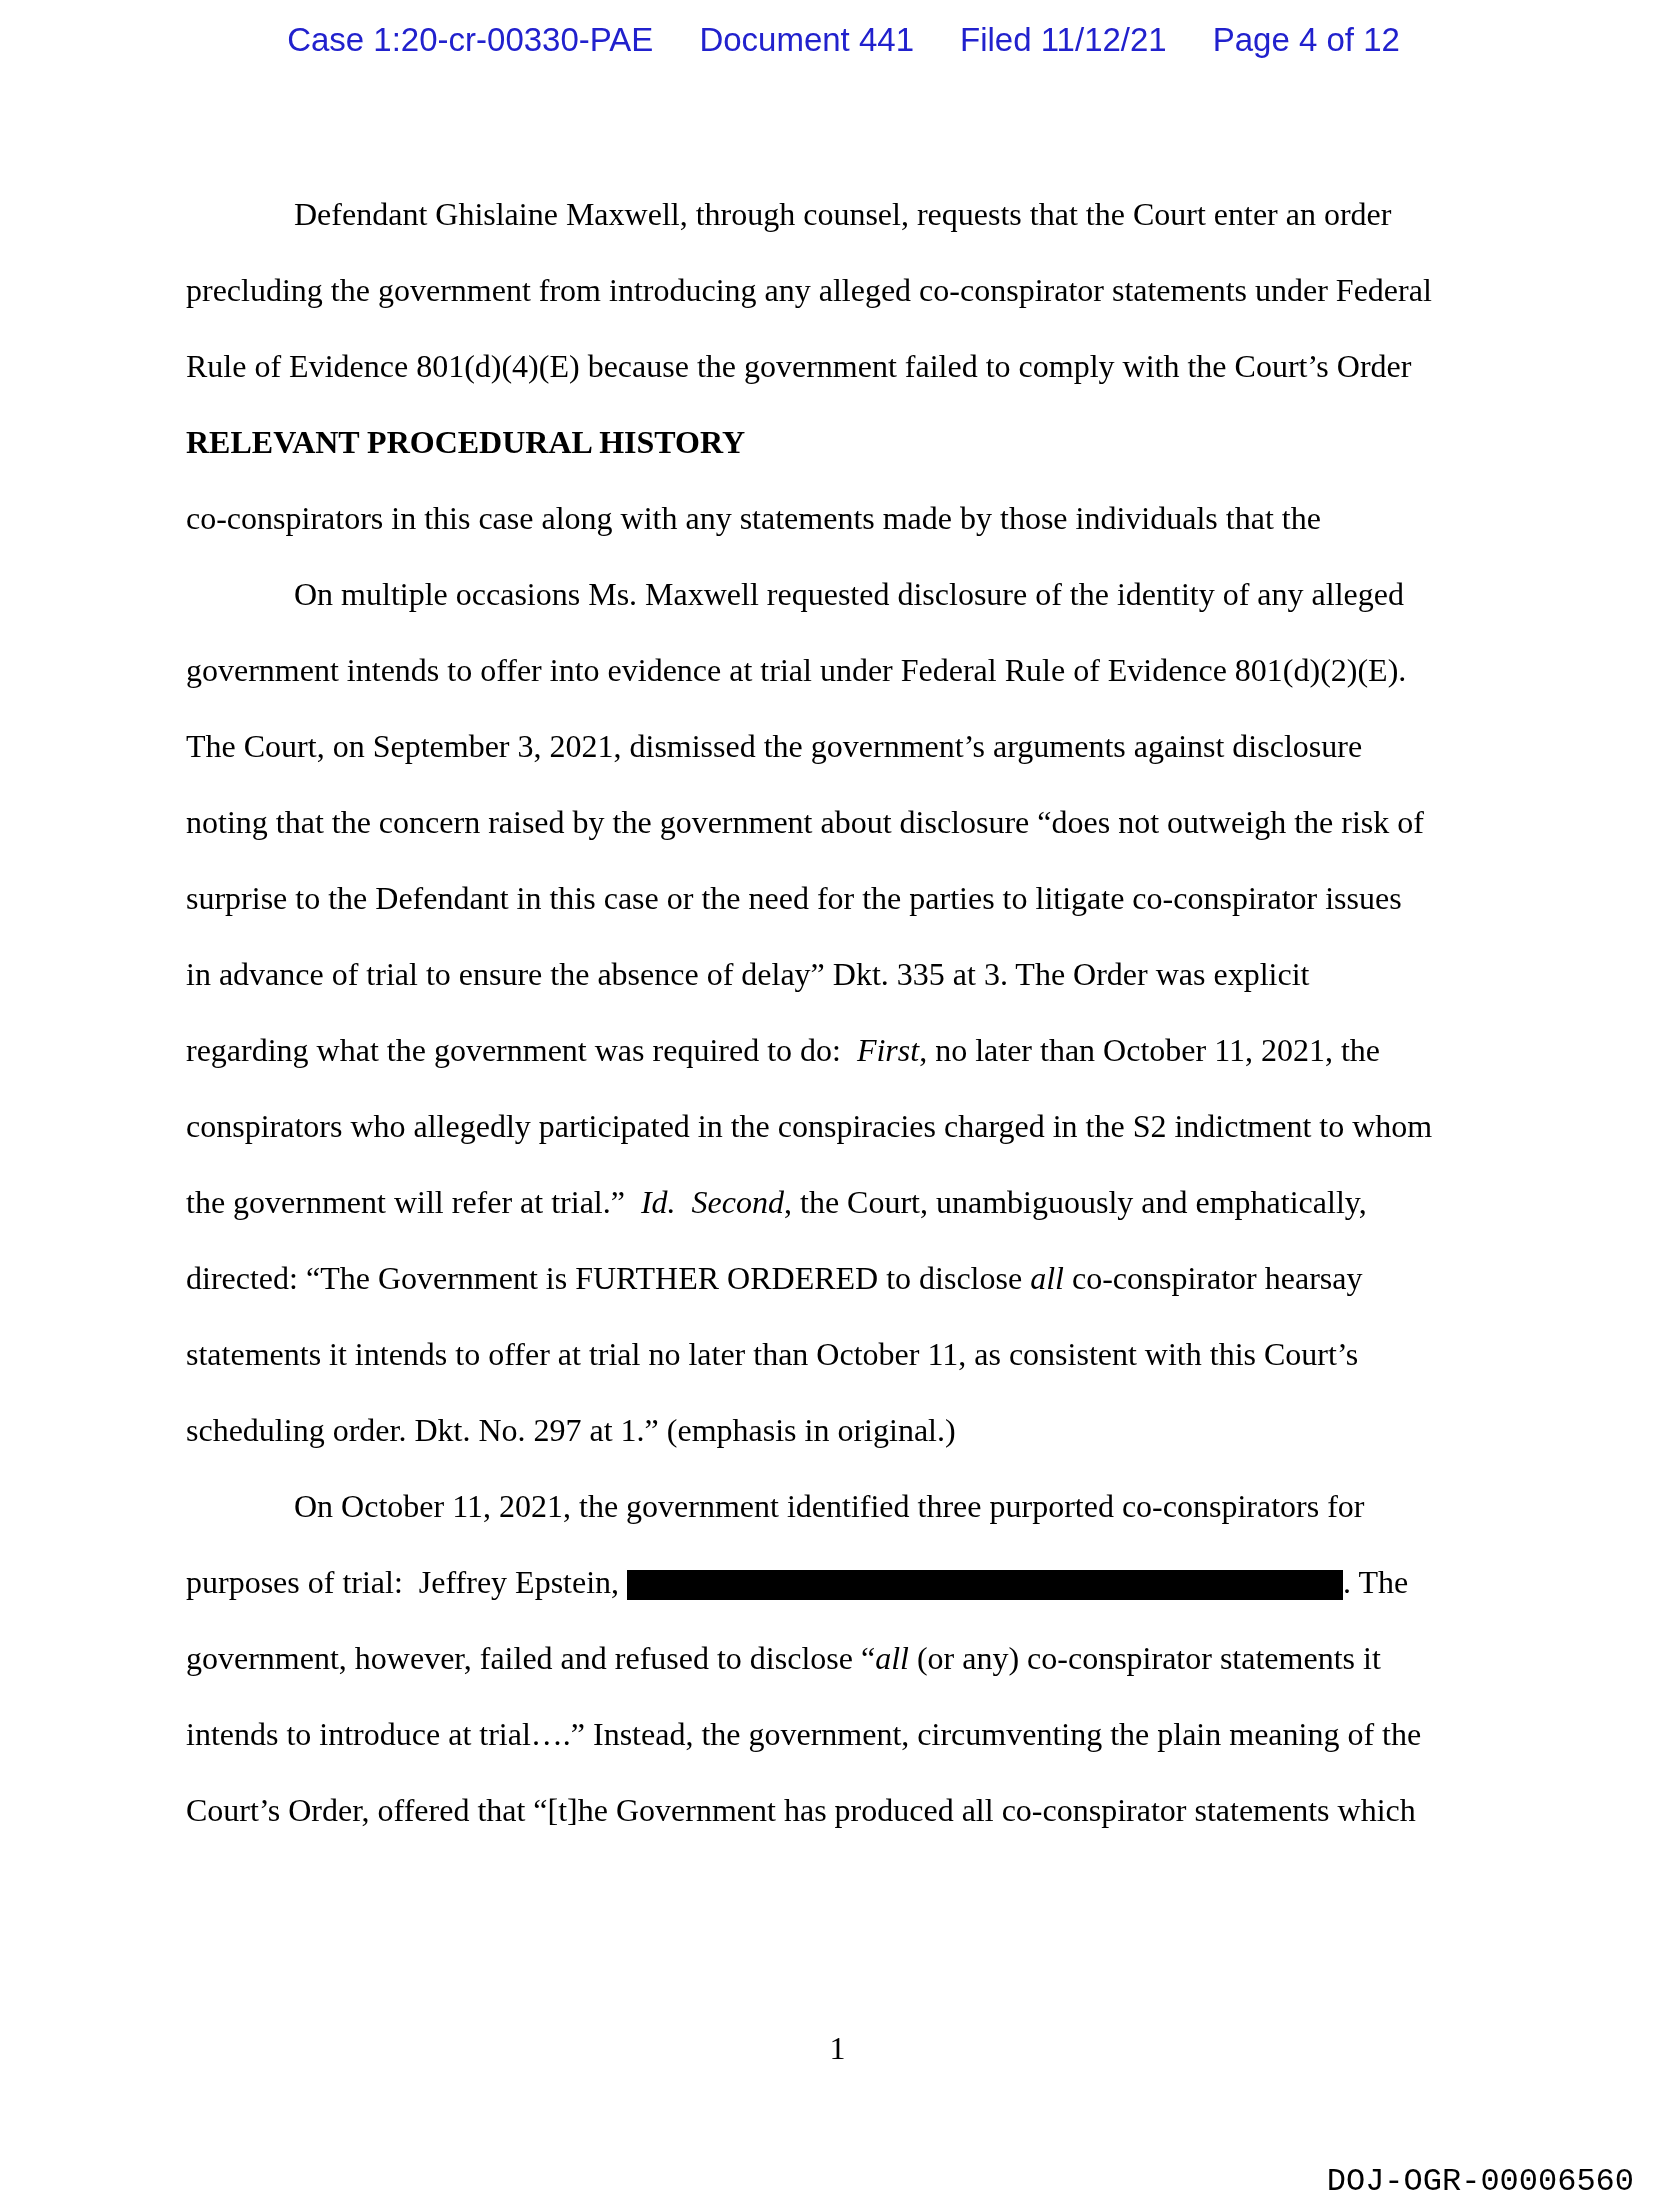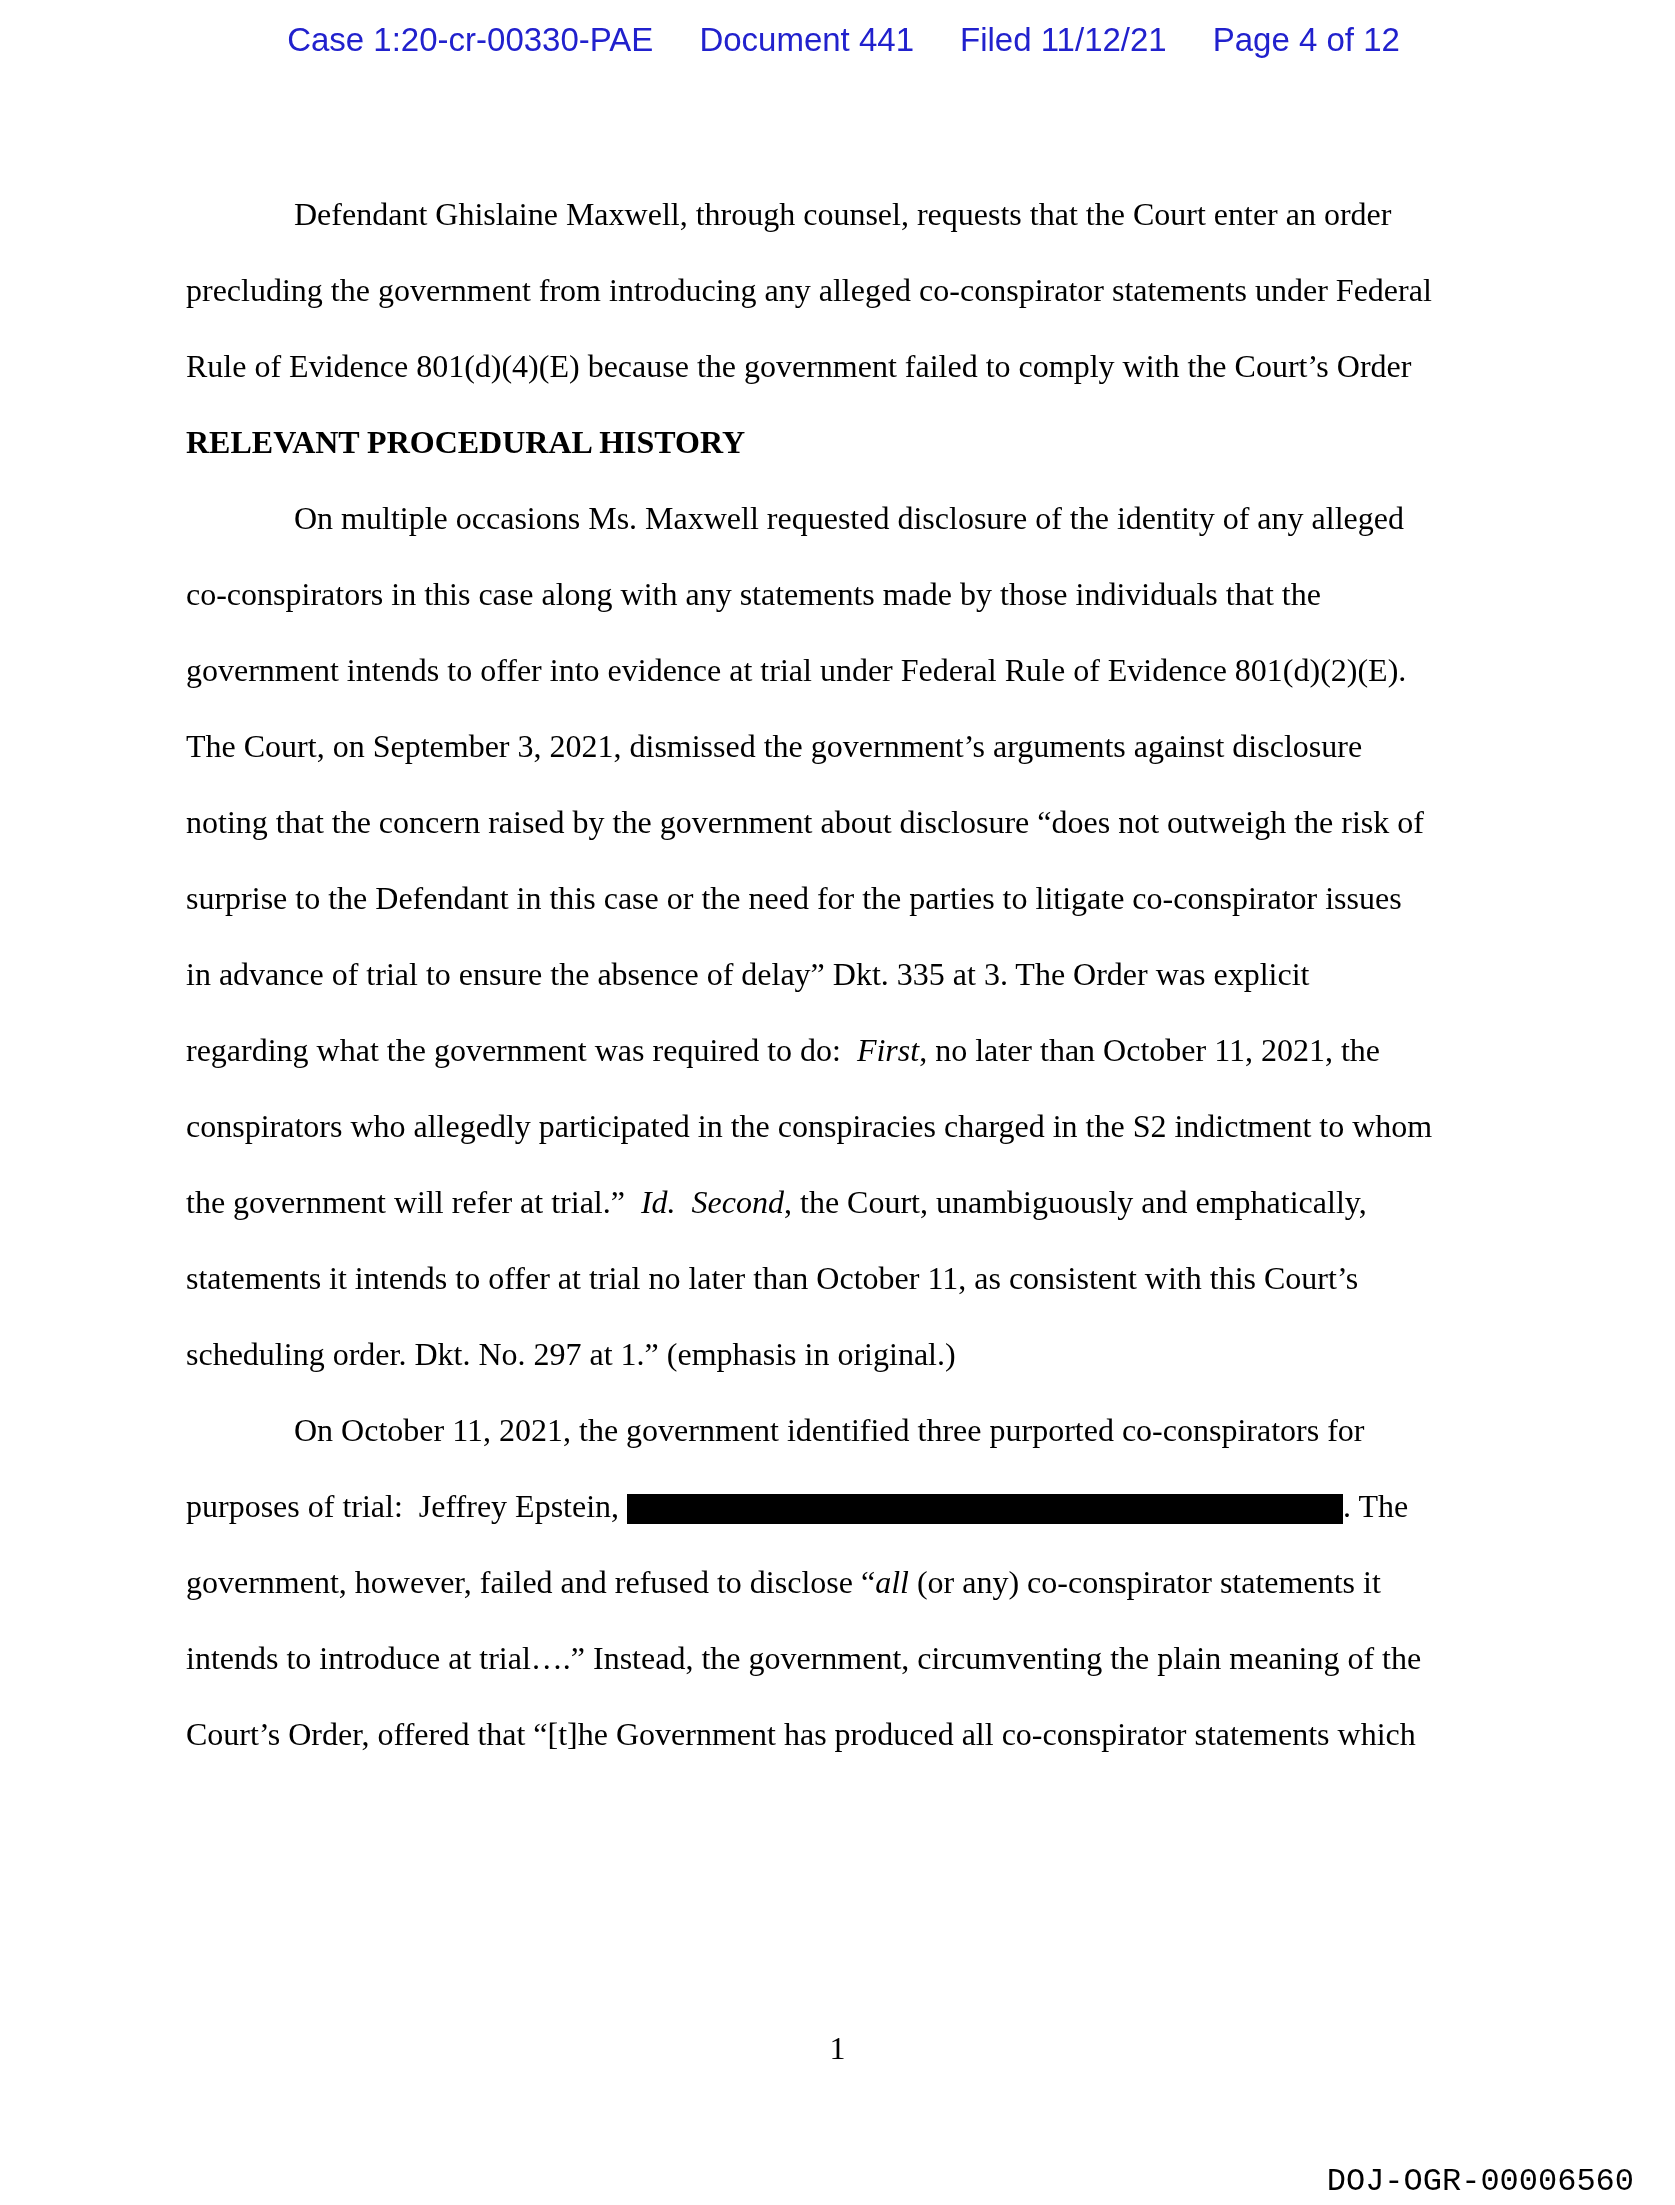--- a/index.html
+++ b/index.html
@@ -74,30 +74,31 @@
     <span>Document 441</span>
     <span>Filed 11/12/21</span>
     <span>Page 4 of 12</span>
   </div>
 
   <div class="doc-body">
       <div class="line indent"><span>Defendant Ghislaine Maxwell, through counsel, requests that the Court enter an order</span></div>
       <div class="line"><span>precluding the government from introducing any alleged co-conspirator statements under Federal</span></div>
       <div class="line"><span>Rule of Evidence 801(d)(4)(E) because the government failed to comply with the Court’s Order</span></div>
       <div class="line heading-line">RELEVANT PROCEDURAL HISTORY</div>
+      <div class="line"><span>co-conspirators in this case along with any statements made by those individuals that the</span></div>
       <div class="line indent"><span>On multiple occasions Ms. Maxwell requested disclosure of the identity of any alleged</span></div>
-      <div class="line"><span>co-conspirators in this case along with any statements made by those individuals that the</span></div>
       <div class="line"><span>government intends to offer into evidence at trial under Federal Rule of Evidence 801(d)(2)(E).</span></div>
       <div class="line"><span>The Court, on September 3, 2021, dismissed the government’s arguments against disclosure</span></div>
       <div class="line"><span>noting that the concern raised by the government about disclosure “does not outweigh the risk of</span></div>
       <div class="line"><span>surprise to the Defendant in this case or the need for the parties to litigate co-conspirator issues</span></div>
       <div class="line"><span>in advance of trial to ensure the absence of delay” Dkt. 335 at 3. The Order was explicit</span></div>
       <div class="line"><span>regarding what the government was required to do:  </span><span class="italic">First</span><span>, no later than October 11, 2021, the</span></div>
       <div class="line"><span>conspirators who allegedly participated in the conspiracies charged in the S2 indictment to whom</span></div>
       <div class="line"><span>the government will refer at trial.”  </span><span class="italic">Id.</span><span>  </span><span class="italic">Second</span><span>, the Court, unambiguously and emphatically,</span></div>
+      <div class="line"><span>directed: “The Government is FURTHER ORDERED to disclose </span><span class="italic">all</span><span> co-conspirator hearsay</span></div>
       <div class="line"><span>statements it intends to offer at trial no later than October 11, as consistent with this Court’s</span></div>
       <div class="line"><span>scheduling order. Dkt. No. 297 at 1.” (emphasis in original.)</span></div>
       <div class="line indent"><span>On October 11, 2021, the government identified three purported co-conspirators for</span></div>
       <div class="line"><span>purposes of trial:  Jeffrey Epstein, </span><span class="redaction" style="width: 716px; height: 30px; background: rgb(0, 0, 0);"></span><span>. The</span></div>
       <div class="line"><span>government, however, failed and refused to disclose “</span><span class="italic">all</span><span> (or any) co-conspirator statements it</span></div>
       <div class="line"><span>intends to introduce at trial….” Instead, the government, circumventing the plain meaning of the</span></div>
       <div class="line"><span>Court’s Order, offered that “[t]he Government has produced all co-conspirator statements which</span></div>
     </div>
 
   <div class="footer-page-number">1</div>

